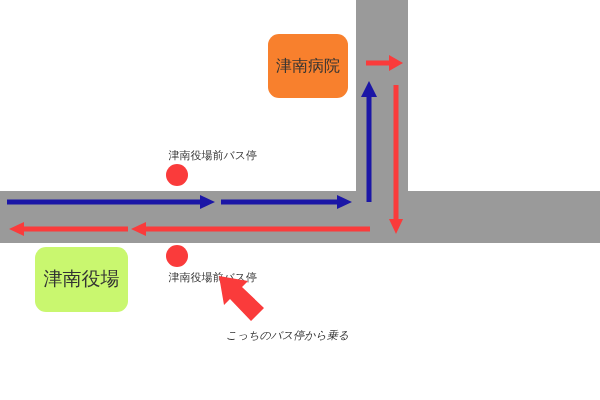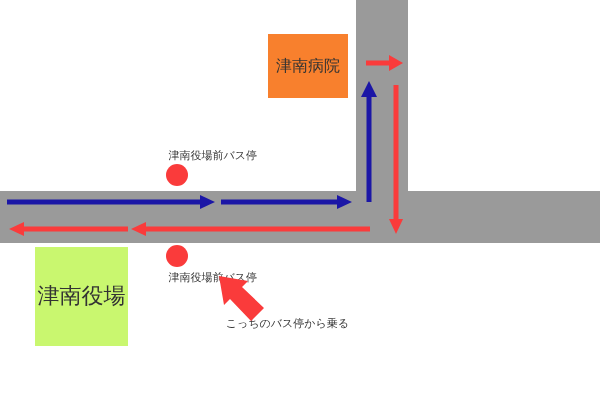--- a/index.html
+++ b/index.html
@@ -5,43 +5,43 @@
   html,body{margin:0;padding:0;background:#fff;}
   .stage{
     position:relative;width:600px;height:400px;background:#fff;overflow:hidden;
     font-family:"Liberation Sans","DejaVu Sans",sans-serif;color:var(--text,#333);
   }
   .road{position:absolute;background:var(--road,#9a9a9a);}
   .road-vertical{left:356px;top:0;width:52px;height:243px;}
   .road-horizontal{left:0;top:191px;width:600px;height:52px;}
   .building{
     position:absolute;display:flex;align-items:center;justify-content:center;
-    text-align:center;line-height:1.2;
+    text-align:center;line-height:1.2;border-radius:11px;
   }
   .hospital{
     left:268px;top:34px;width:80px;height:64px;
     background:var(--hospital-orange,#f8802d);font-size:16px;
   }
   .town-hall{
-    left:35px;top:247px;width:93px;height:99px;
-    background:var(--town-hall-green,#c9f76f);font-size:22px;
+    left:35px;top:247px;width:93px;height:65px;
+    background:var(--town-hall-green,#c9f76f);font-size:19px;
   }
   .bus-stop{
     position:absolute;width:22px;height:22px;border-radius:50%;
     background:var(--red,#fa3b3b);
   }
   .bus-stop-upper{left:166px;top:164px;}
   .bus-stop-lower{left:166px;top:245px;}
   .small-label{
     position:absolute;font-size:11px;width:160px;text-align:right;
     white-space:nowrap;
   }
   .label-stop-upper{left:97px;top:148px;}
   .label-stop-lower{left:97px;top:270px;}
-  .label-annotation{left:189px;top:316px;}
+  .label-annotation{left:189px;top:328px;font-style:italic;}
   .arrows{position:absolute;left:0;top:0;width:600px;height:400px;}
 </style>
 </head>
 <body>
 
 <div class="stage">
 
   <div class="road road-vertical"></div>
   <div class="road road-horizontal"></div>
 

